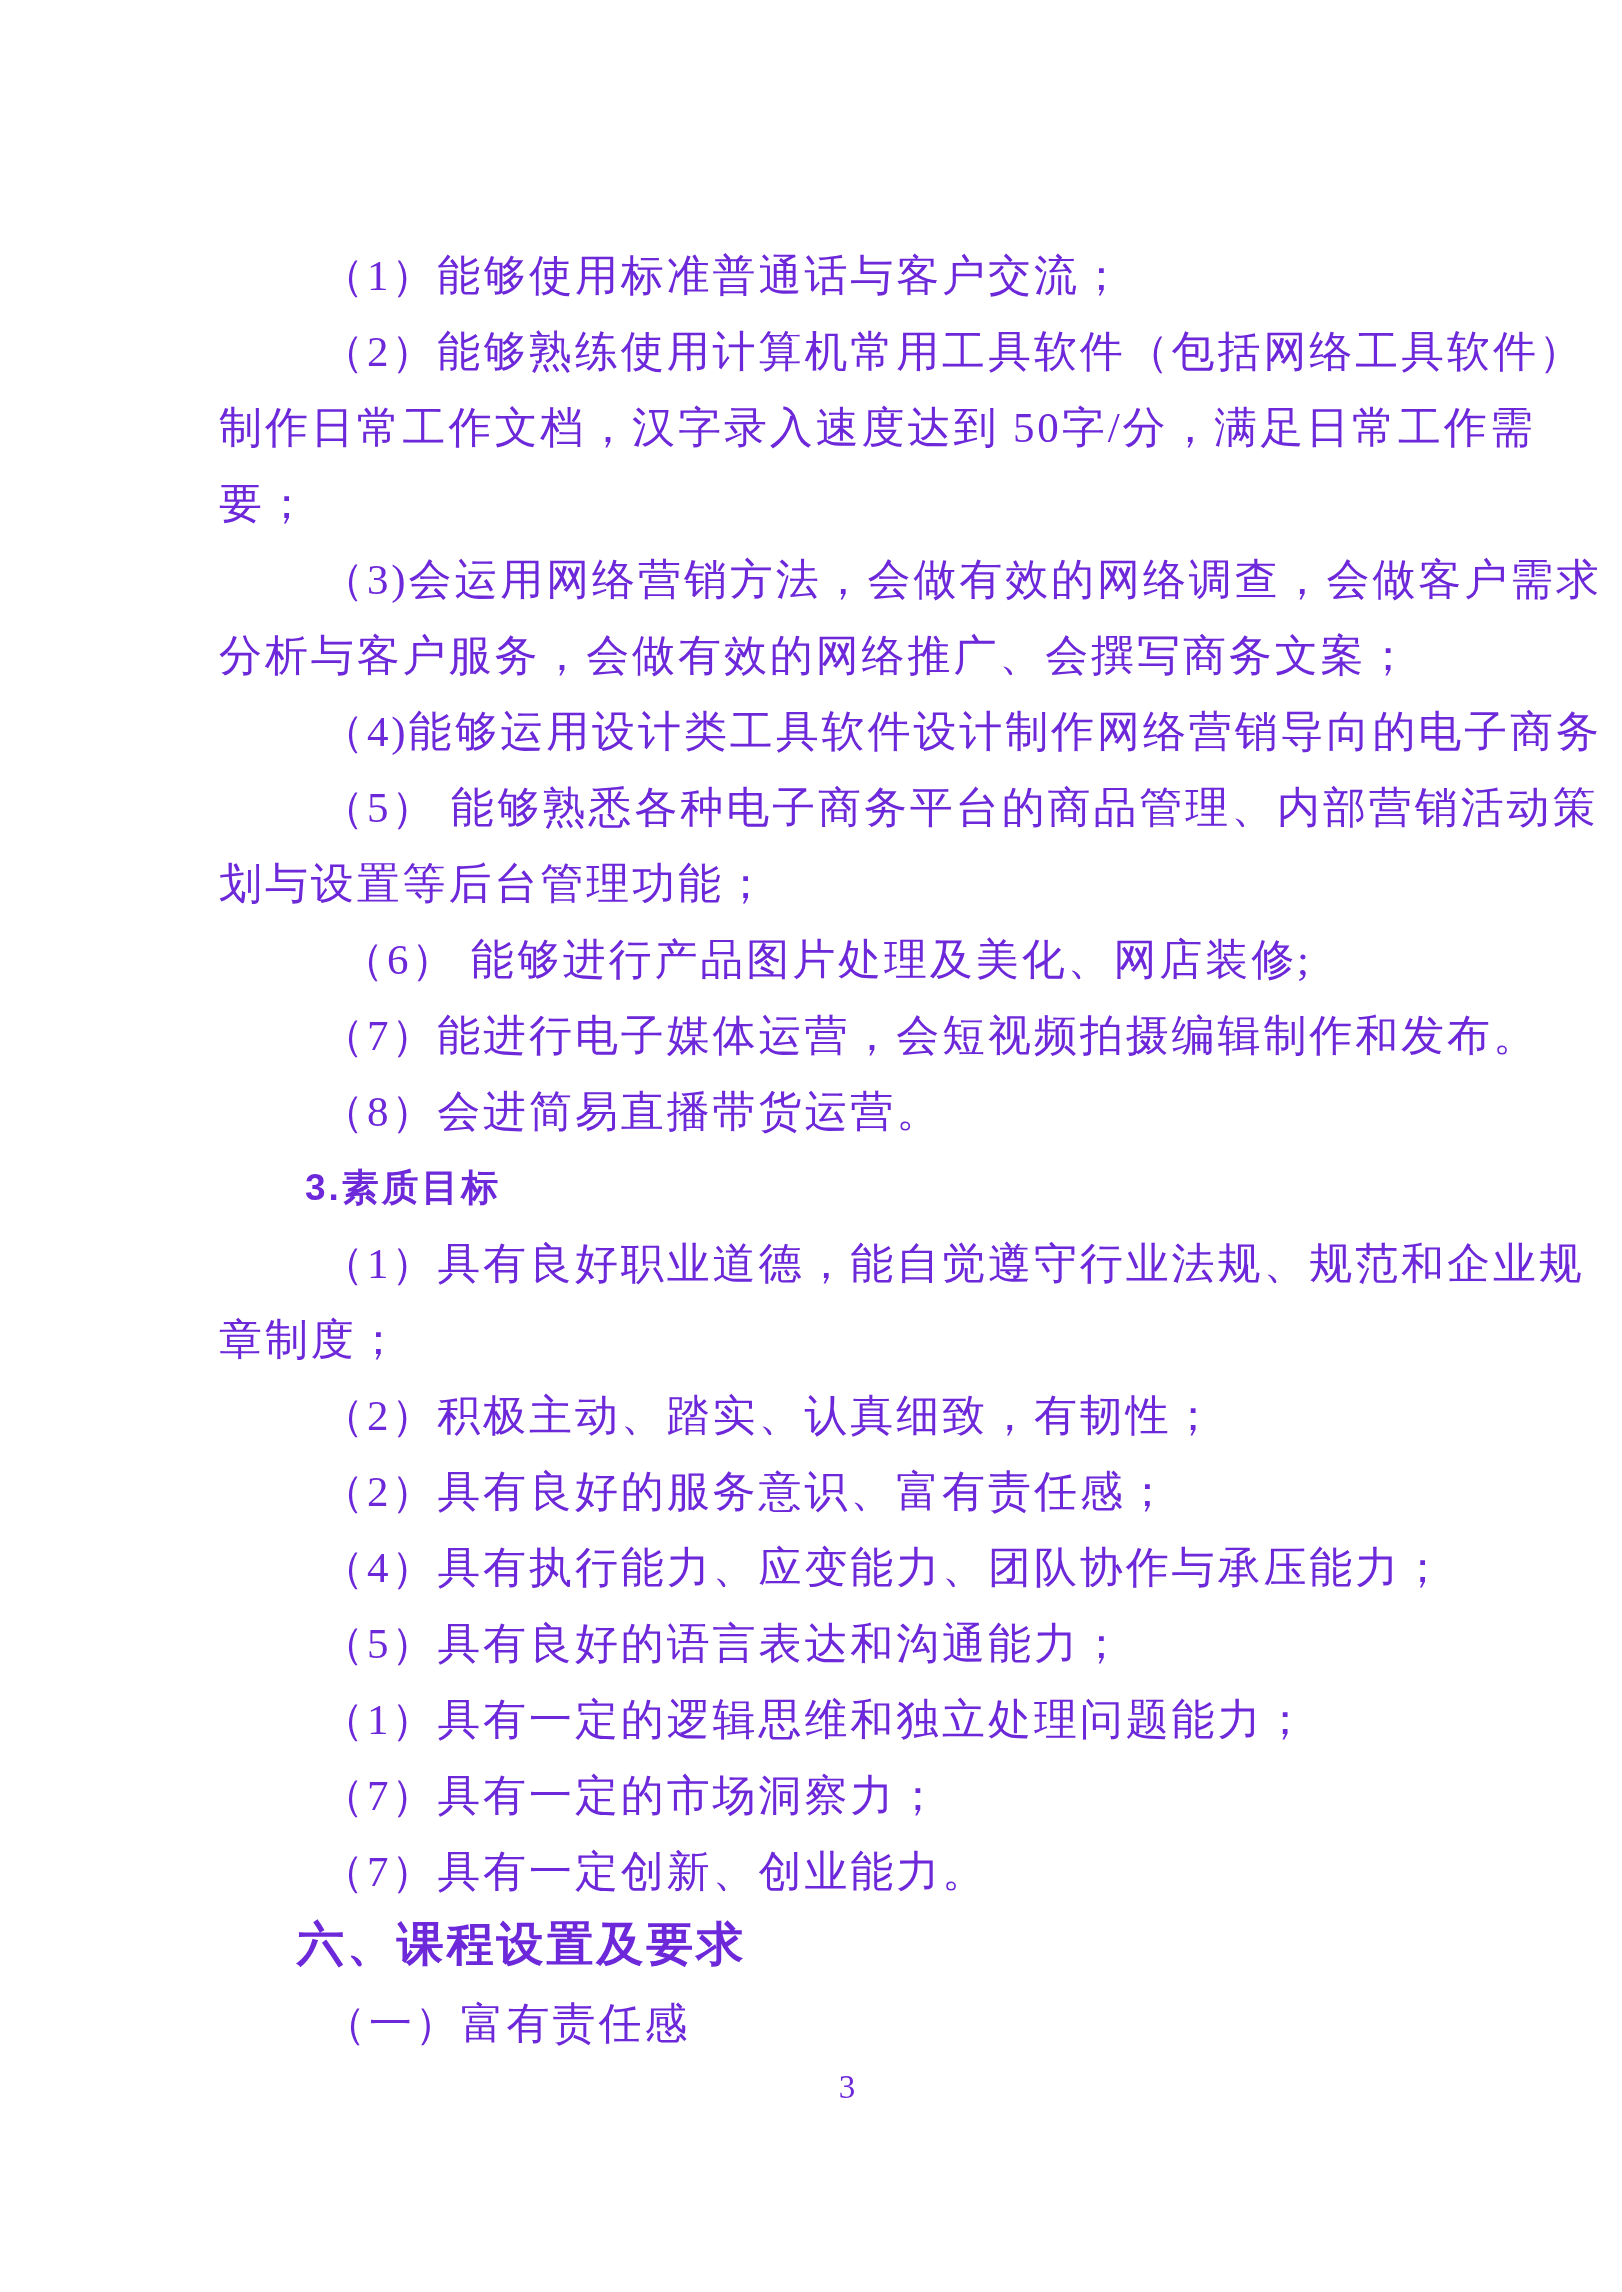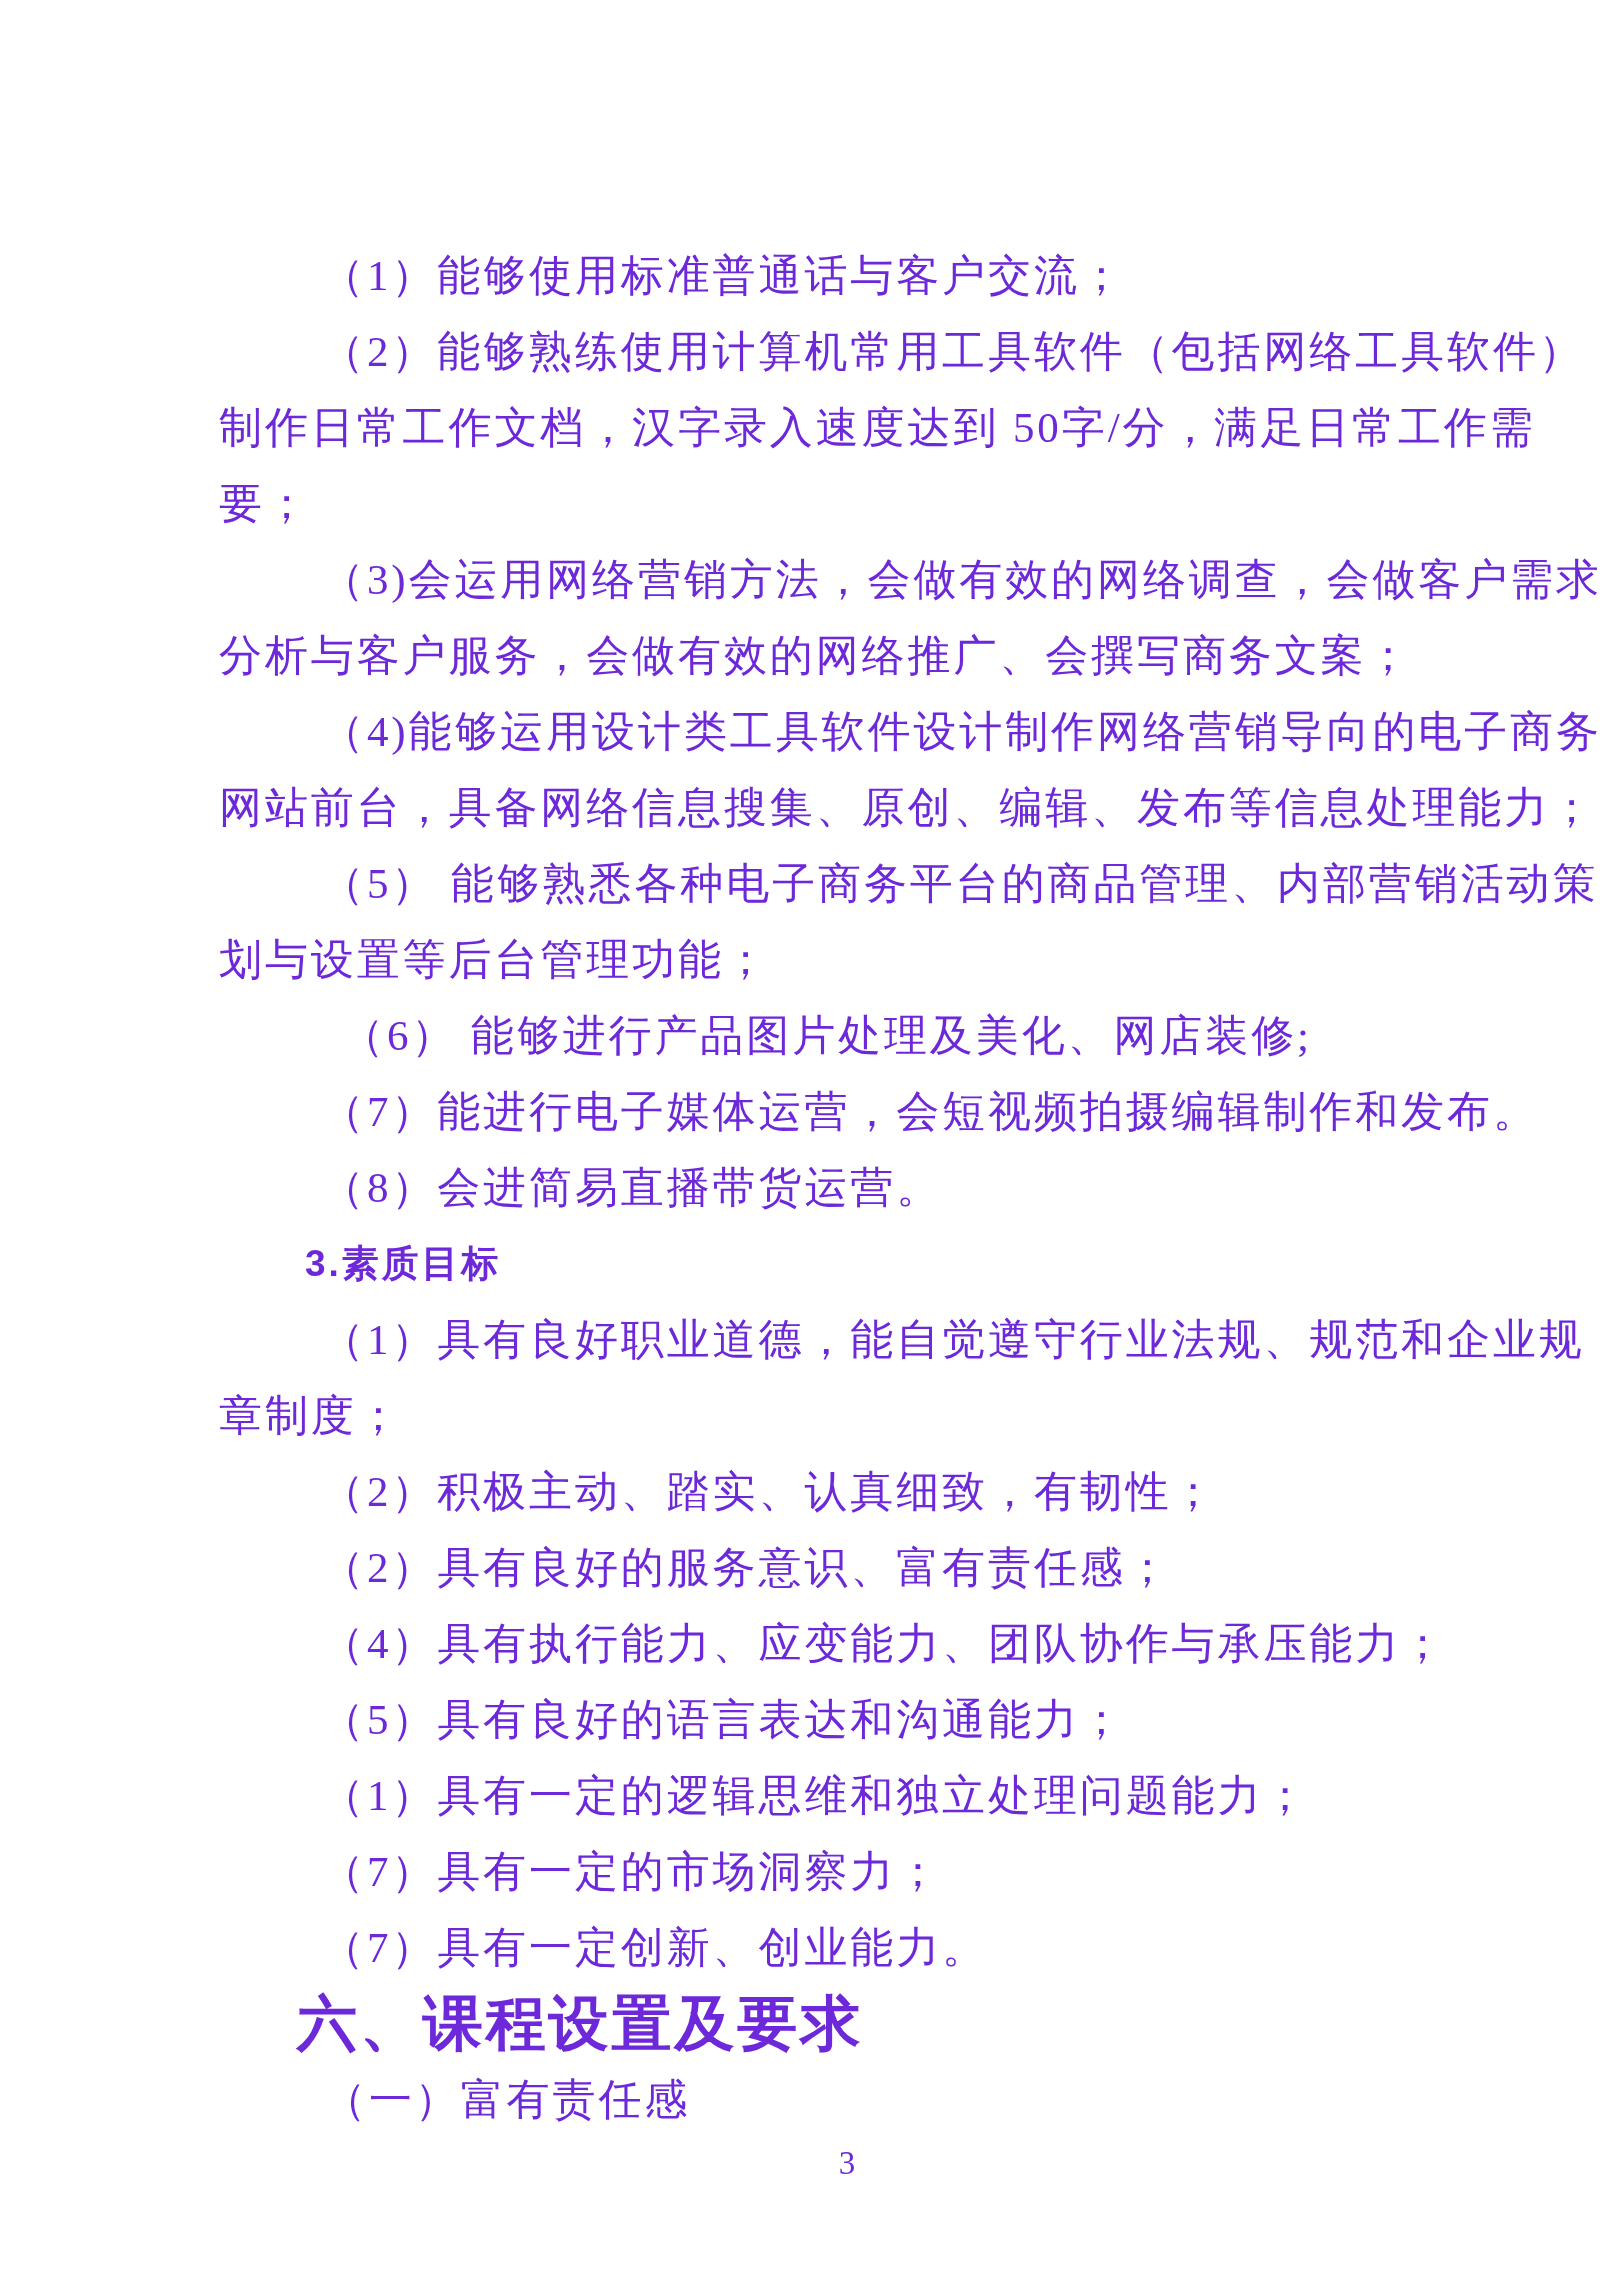--- a/index.html
+++ b/index.html
@@ -36,23 +36,23 @@
   
   .h1{
     font-weight:bold;
     font-family:"Liberation Sans","DejaVu Sans",sans-serif;
     padding-left:86px;
     font-size:37px;
   }
   
   .h2{
     font-weight:bold;
-    font-family:Liberation Serif, serif;
+    font-family:Liberation Mono, monospace;
     padding-left:78px;
-    font-size:60px;
+    font-size:47px;
   }
   
   .h3{
     padding-left:104px;
   }
   .footer{
     margin-top:3.9px;
     text-align:center;
     font-size:33px;
     line-height:43px;
@@ -64,21 +64,20 @@
 
 <div class="page">
   <div class="content">
     <div class="line ind">（1）能够使用标准普通话与客户交流；</div>
     <div class="line ind j">（2）能够熟练使用计算机常用工具软件（包括网络工具软件）</div>
     <div class="line j">制作日常工作文档，汉字录入速度达到 50字/分，满足日常工作需</div>
     <div class="line">要；</div>
     <div class="line ind j">（3)会运用网络营销方法，会做有效的网络调查，会做客户需求</div>
     <div class="line">分析与客户服务，会做有效的网络推广、会撰写商务文案；</div>
     <div class="line ind j">（4)能够运用设计类工具软件设计制作网络营销导向的电子商务</div>
-    <div class="line j">网站前台，具备网络信息搜集、原创、编辑、发布等信息处理能力；</div>
     <div class="line ind j">（5） 能够熟悉各种电子商务平台的商品管理、内部营销活动策</div>
     <div class="line">划与设置等后台管理功能；</div>
     <div class="line ind6">（6） 能够进行产品图片处理及美化、网店装修;</div>
     <div class="line ind">（7）能进行电子媒体运营，会短视频拍摄编辑制作和发布。</div>
     <div class="line ind">（8）会进简易直播带货运营。</div>
     <div class="line h1">3.素质目标</div>
     <div class="line ind j">（1）具有良好职业道德，能自觉遵守行业法规、规范和企业规</div>
     <div class="line">章制度；</div>
     <div class="line ind">（2）积极主动、踏实、认真细致，有韧性；</div>
     <div class="line ind">（2）具有良好的服务意识、富有责任感；</div>

